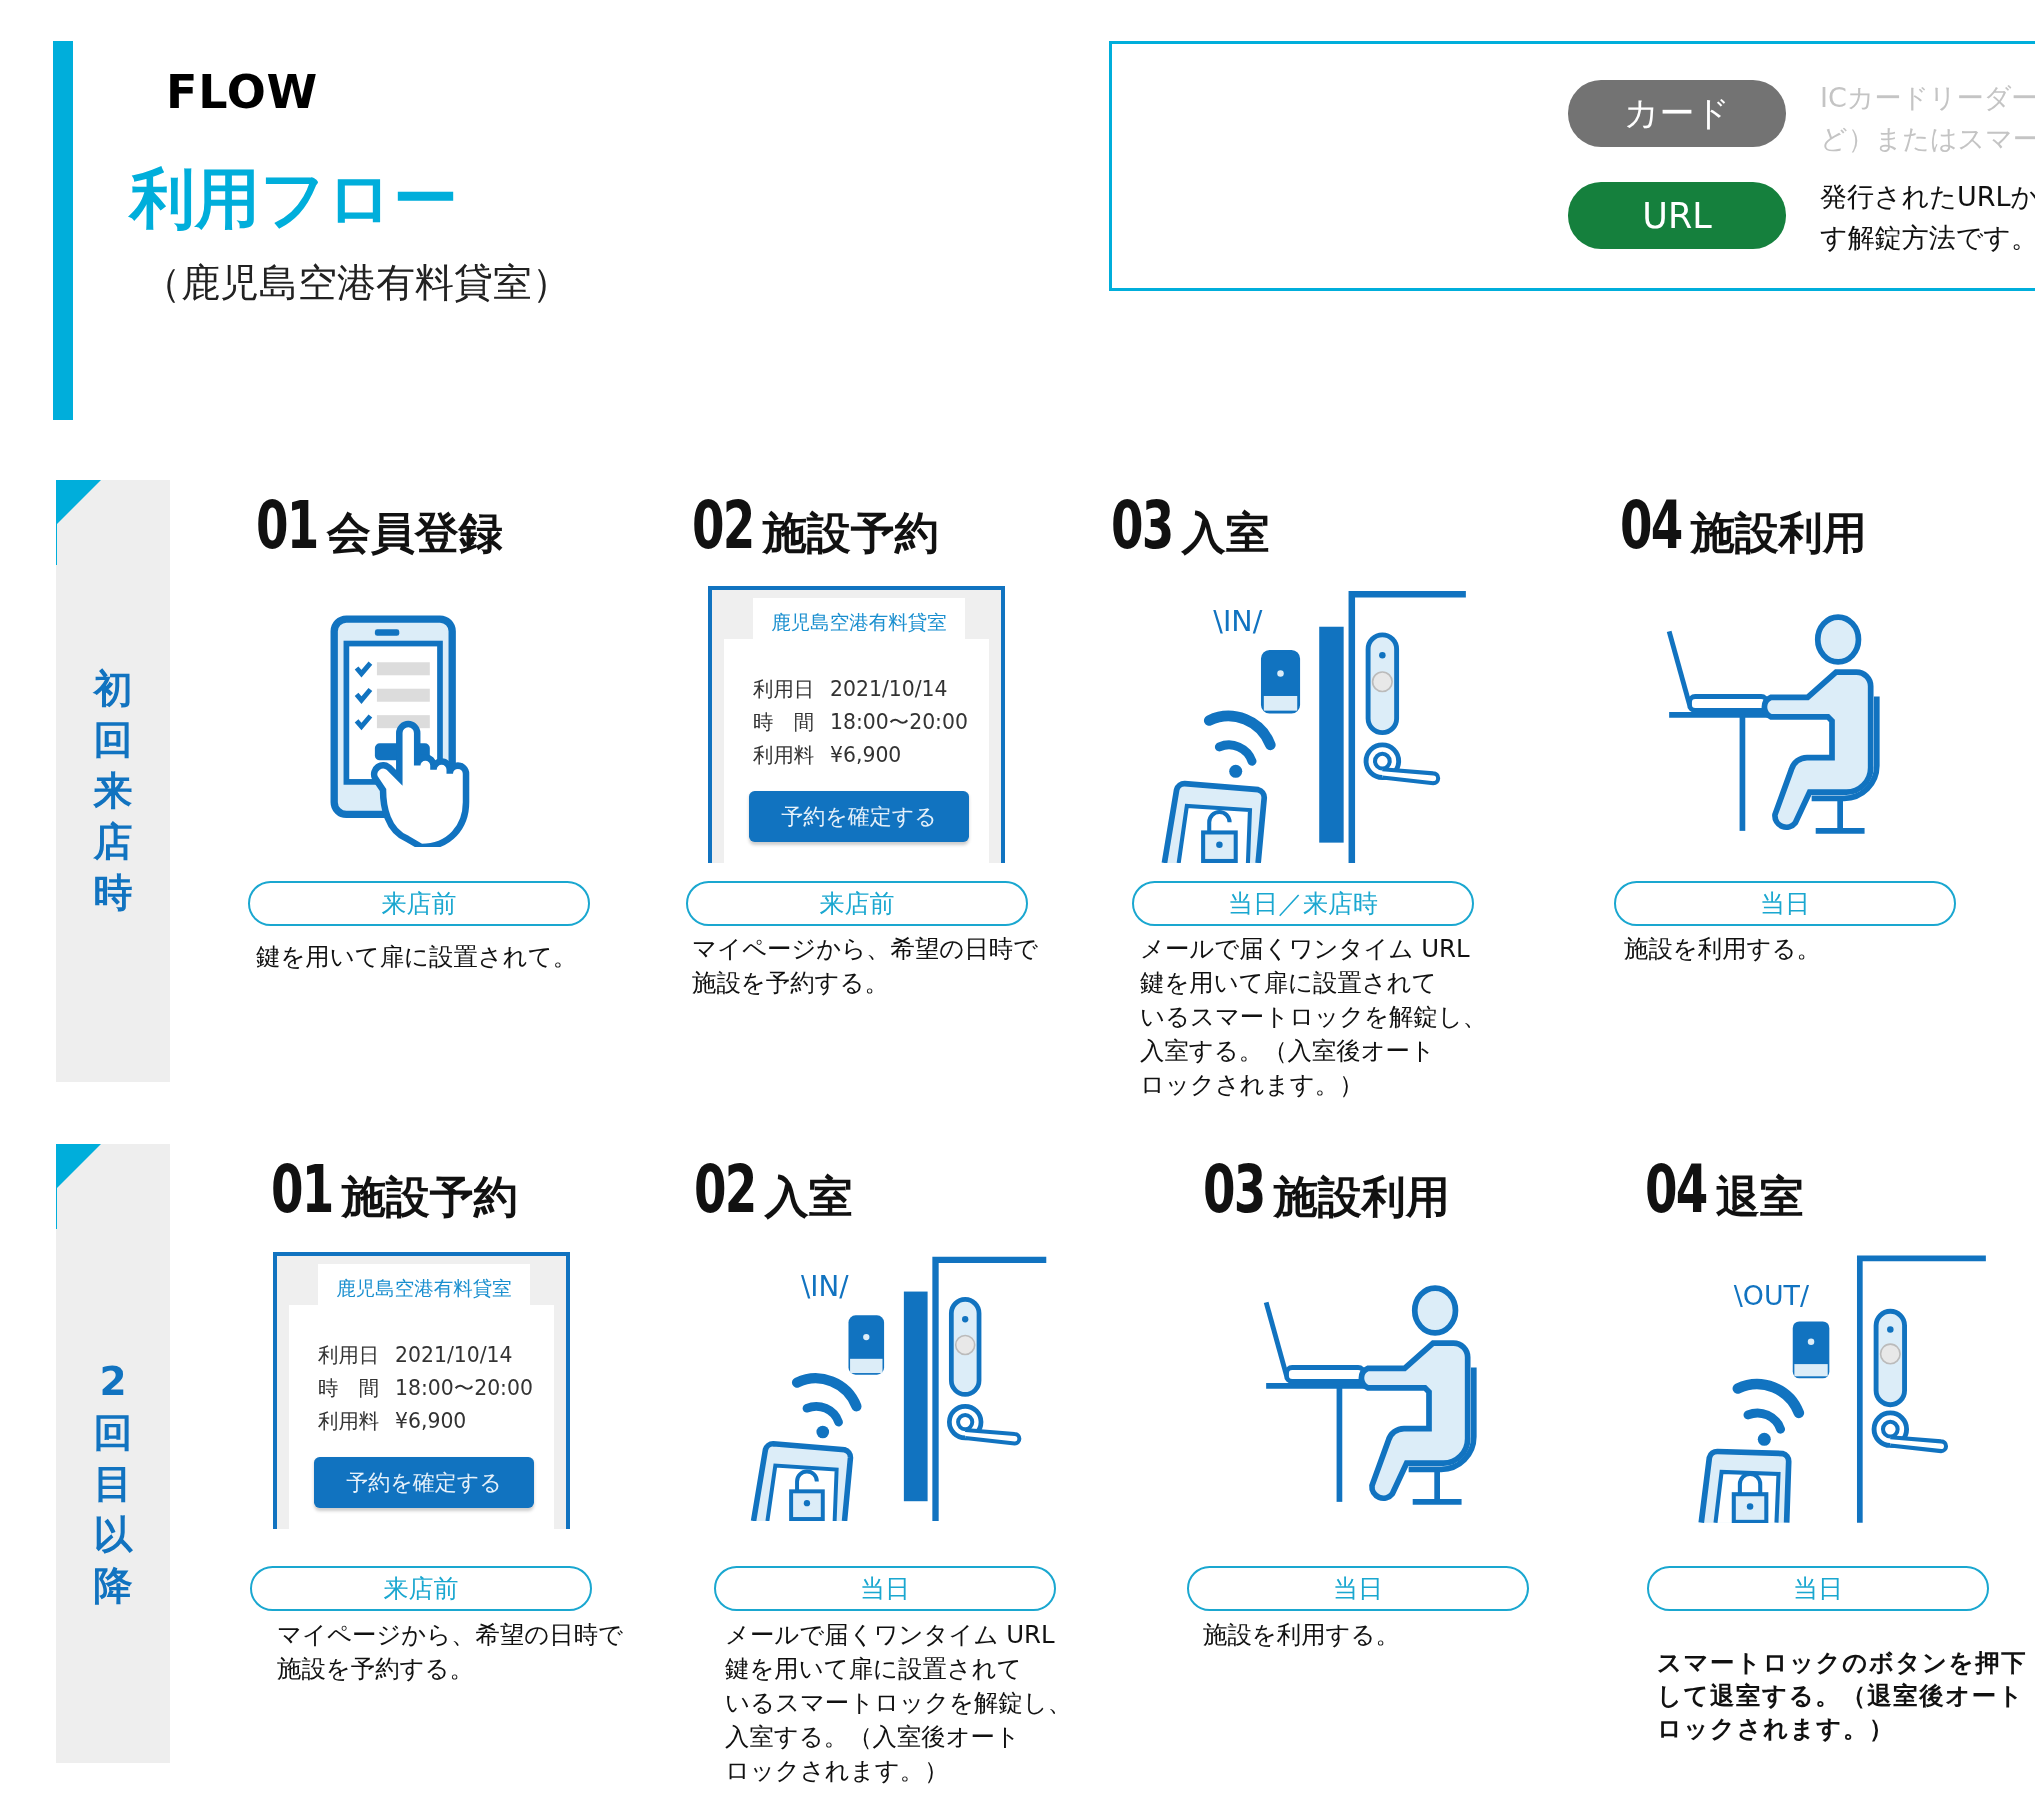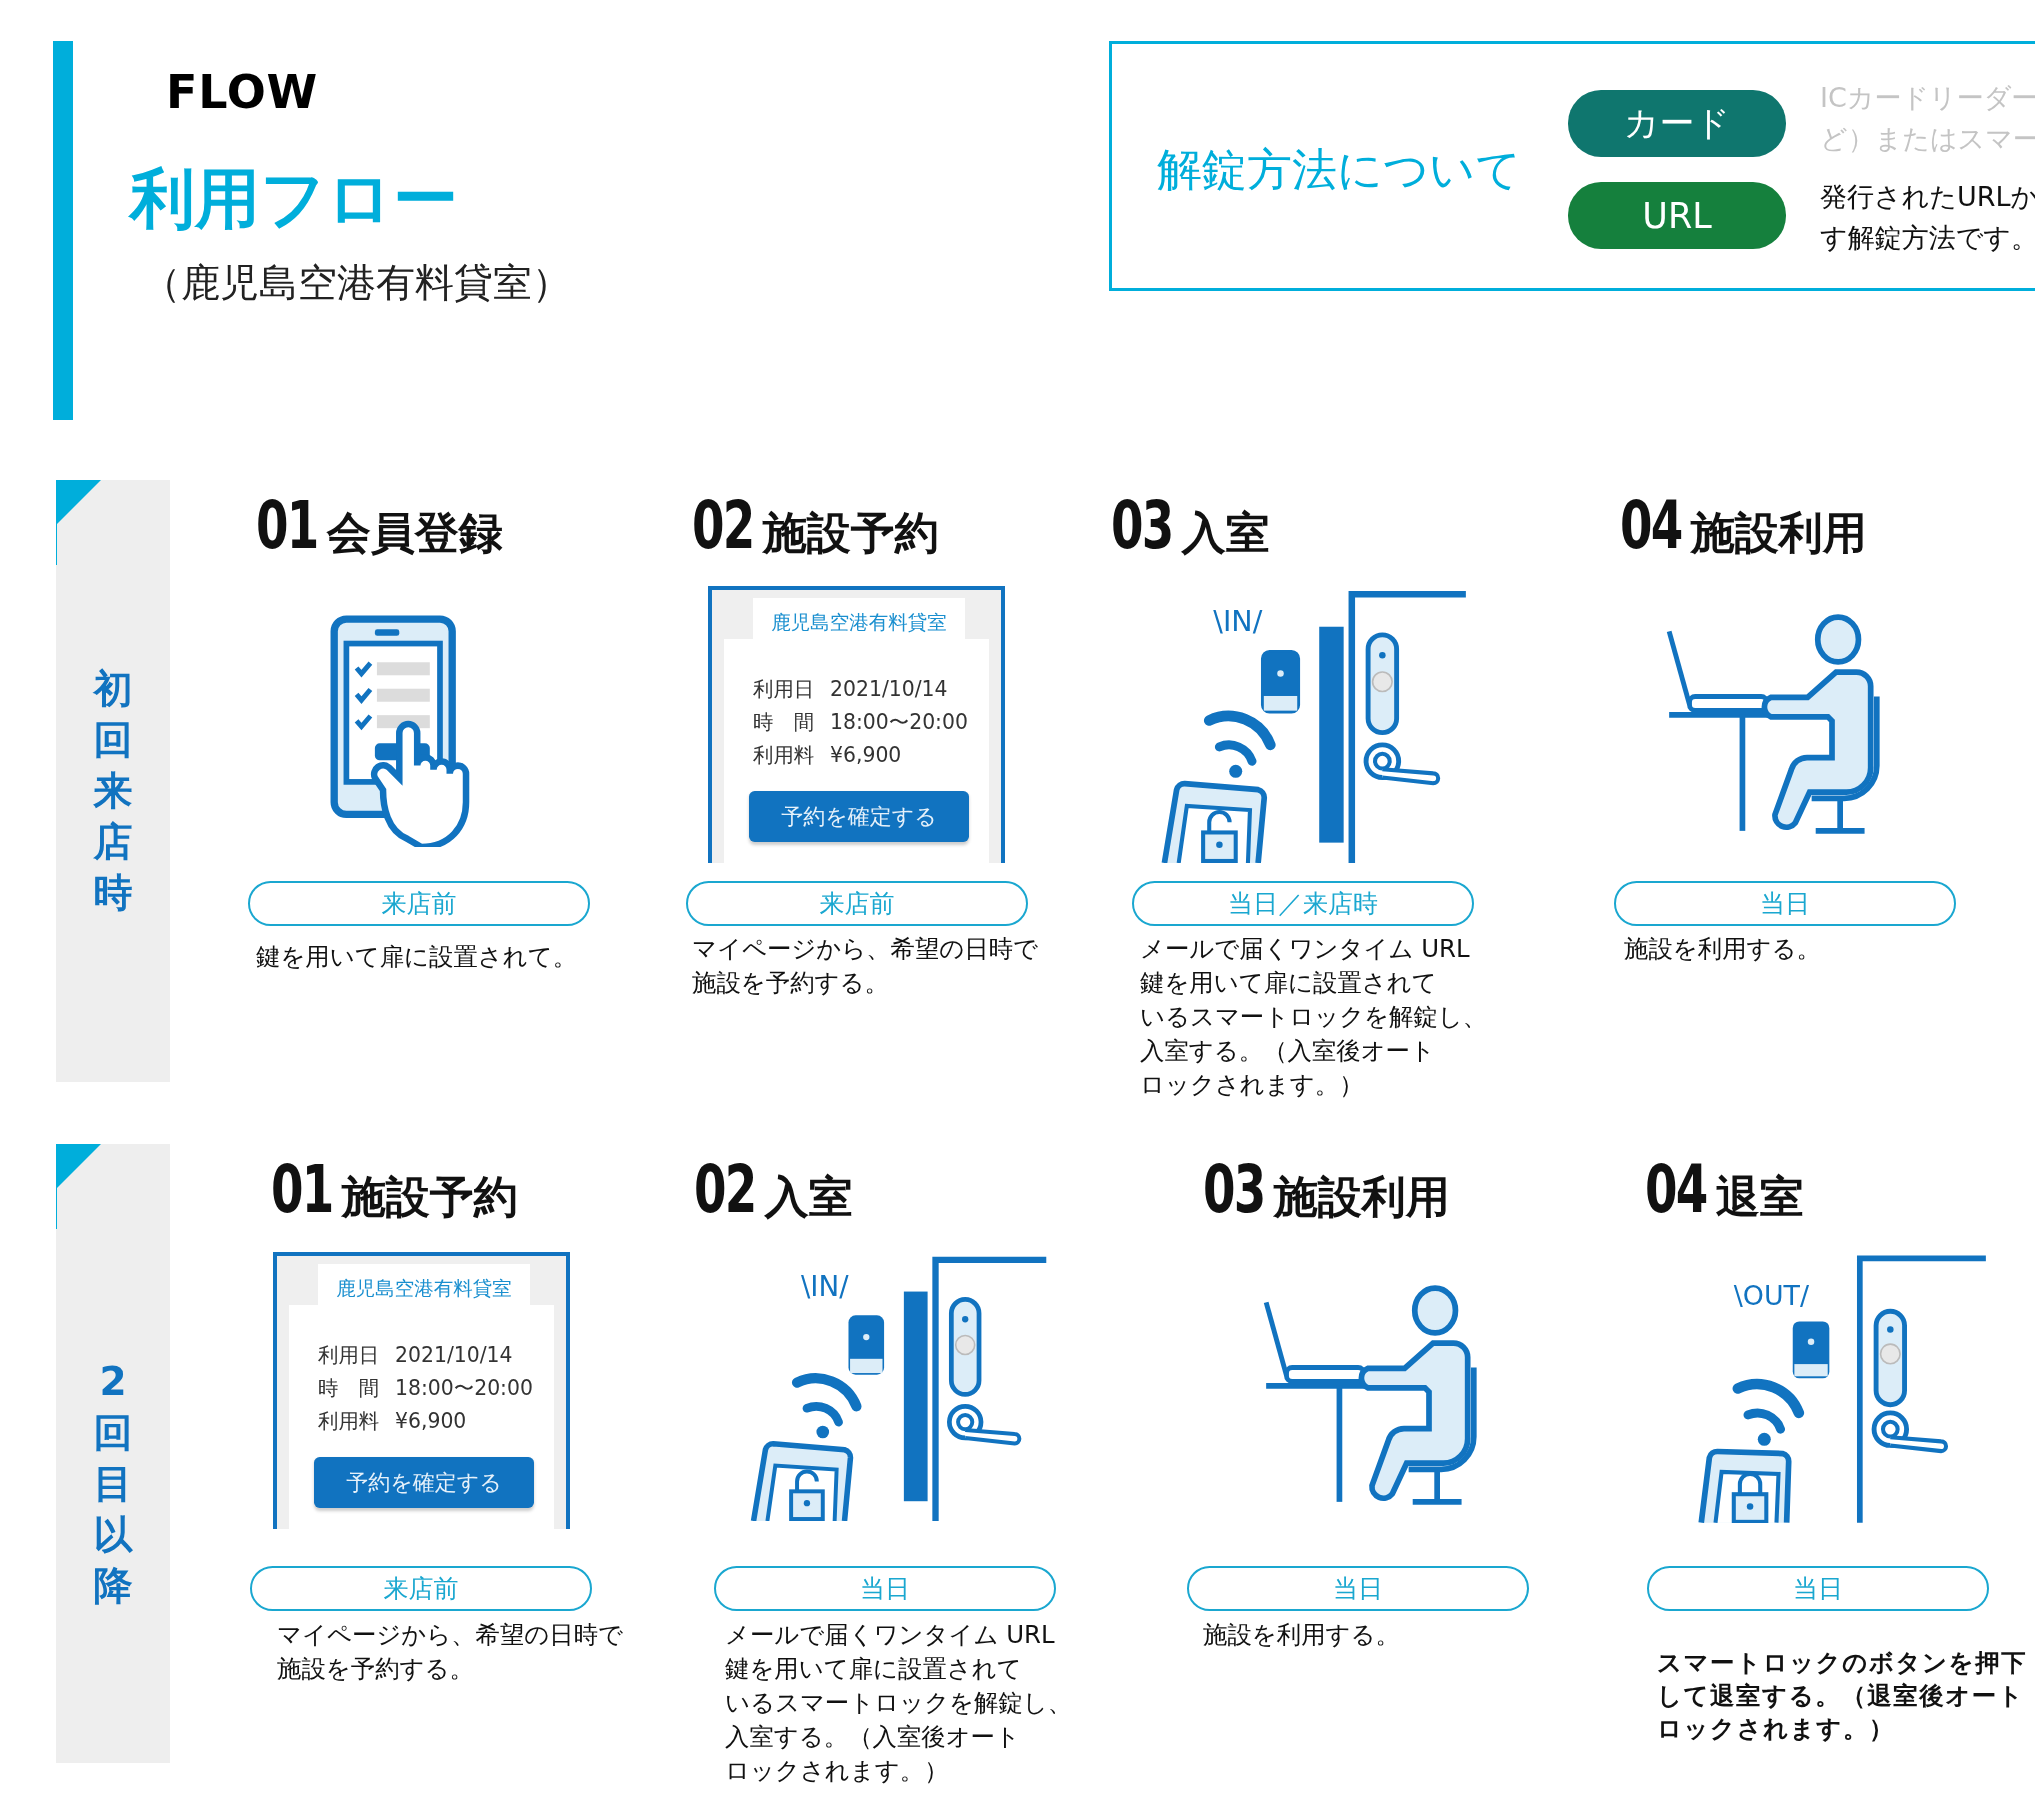--- a/index.html
+++ b/index.html
@@ -9,21 +9,21 @@
   
   .accent-bar { position: absolute; left: 53px; top: 41px; width: 19.5px; height: 379px; background: #00aedb; }
   .flow-en { position: absolute; left: 130px; top: 65px; font-size: 46px; font-weight: bold; color: #000000; letter-spacing: 0.8px; margin-left: 36px; }
   .flow-jp { position: absolute; left: 130px; top: 155px; font-size: 65px; font-weight: bold; color: #00aedb; }
   .flow-sub { position: absolute; left: 142px; top: 256px; font-size: 39px; color: #222; }
 
   
   .unlock-box { position: absolute; left: 1109px; top: 41px; width: 1431px; height: 250px; border: 3.3px solid #00aedb; background: #fff; }
   .unlock-title { position: absolute; left: 45px; top: 96px; font-size: 45px; color: #00aedb; }
   .pill { position: absolute; width: 218px; height: 67px; border-radius: 33px; display: flex; align-items: center; justify-content: center; font-size: 35px; color: #fff; }
-  .pill-card { left: 456px; top: 46px; background: #0f766e; }
+  .pill-card { left: 456px; top: 36px; background: #737373; }
   .pill-url { left: 456px; top: 138px; background: #15803d; }
   .desc { position: absolute; left: 708px; width: 692px; font-size: 27px; line-height: 41px; }
   .desc-card { top: 33px; color: #c4c4c4; }
   .desc-url { top: 132px; color: #111; }
 
   
   .side { position: absolute; left: 56px; width: 114px; background: #eeeeee; }
   .side .tri { position: absolute; left: 0; top: 0; width: 0; height: 0; border-top: 45px solid #00aedb; border-right: 45px solid transparent; }
   .side .tri-line { position: absolute; left: 0; top: 0; width: 1.2px; height: 85px; background: #00aedb; }
   .side .label { position: absolute; left: 0; width: 100%; text-align: center; font-size: 39px; font-weight: bold; color: #1173c0; line-height: 51px; }
@@ -52,21 +52,20 @@
 </style>
 </head>
 <body>
 
 <div class="accent-bar"></div>
 <div class="flow-en">FLOW</div>
 <div class="flow-jp">利用フロー</div>
 <div class="flow-sub">（鹿児島空港有料貸室）</div>
 
 <div class="unlock-box">
-  <div class="unlock-title">解錠方法について</div>
   <div class="pill pill-card">カード</div>
   <div class="desc desc-card">ICカードリーダーに対応するカード（交通系ICカードなど）またはスマートフォンが利用可能です。</div>
   <div class="pill pill-url">URL</div>
   <div class="desc desc-url">発行されたURLから専用画面にアクセスしてボタンを押す解錠方法です。</div>
 </div>
 
 <svg width="0" height="0" style="position:absolute">
   <defs>
     <symbol id="sym-phone" viewBox="0 0 260 230">
       <rect x="12" y="10" width="200" height="350" rx="22" fill="#dcedf8" stroke="#1173c0" stroke-width="14" transform="scale(1,0.6)"></rect>

